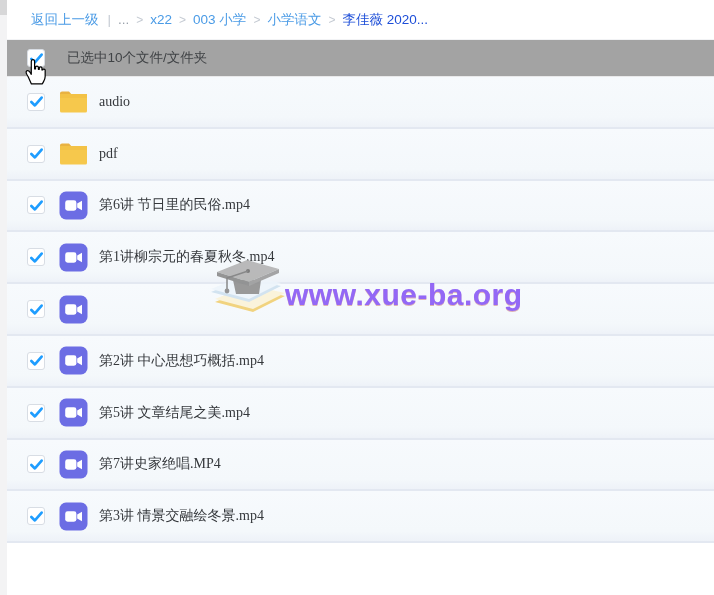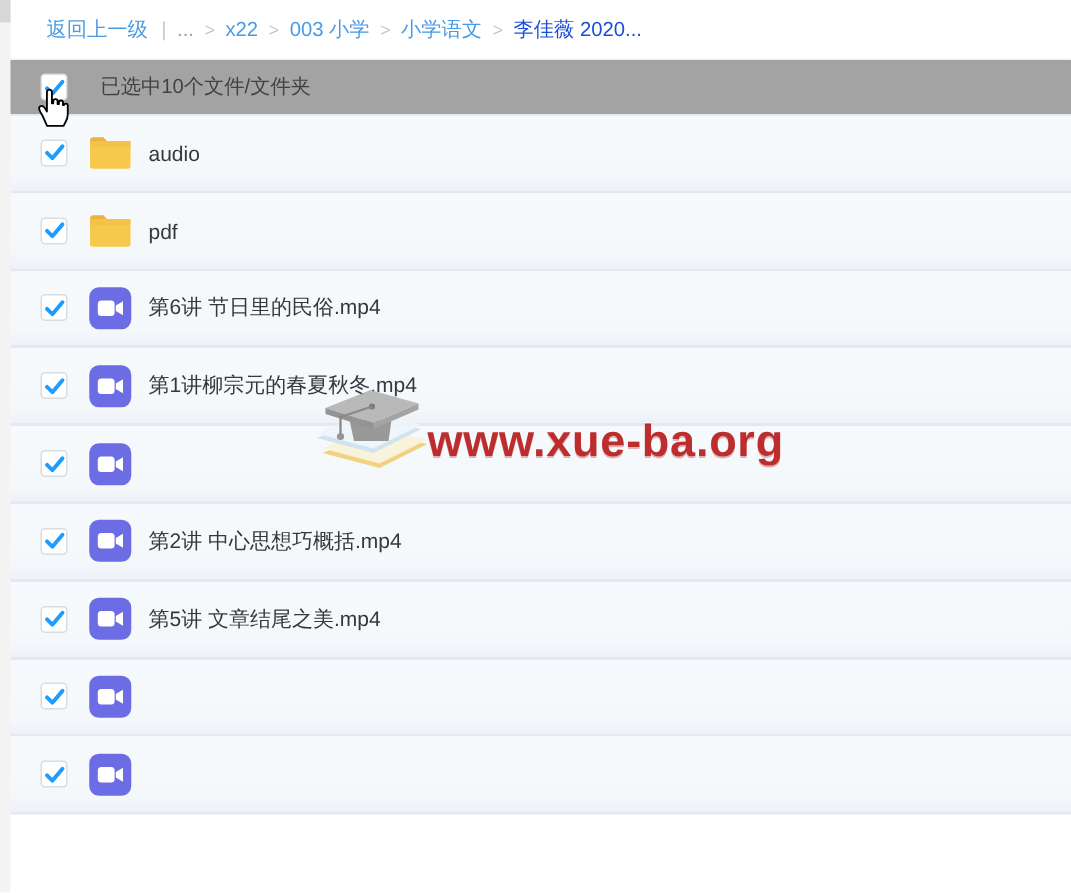--- a/index.html
+++ b/index.html
@@ -32,21 +32,21 @@
   
   .checkbox { width:18px; height:18px; background:#ffffff; border:1px solid #d8dde4;
     border-radius:3px; display:inline-flex; align-items:center; justify-content:center;
     margin-left:27px; flex:none; cursor:pointer; }
   .checkbox svg { width:15px; height:15px; overflow:visible; }
 
   
   .hand-cursor { position:absolute; left:21px; top:55px; z-index:60; pointer-events:none; }
 
   
-  .rows { position:relative; }
+  .rows { position:relative;font-family:Liberation Serif, serif; }
   .row { height:51.8px; display:flex; align-items:center;
     background:linear-gradient(180deg,#f7fafd 0%,#f4f8fb 80%,#eef2f8 100%);
     border-bottom:2px solid #e3e8f1; cursor:pointer; }
   .file-icon { width:30px; margin-left:13px; margin-right:11px; flex:none;
     display:flex; align-items:center; justify-content:center; }
   .file-name { font-size:14px; color:#35383c; }
 
   
   .watermark { position:absolute; left:203px; top:250px; z-index:50;
     display:flex; align-items:flex-start; pointer-events:none; }
@@ -218,47 +218,49 @@
       </svg>
     </span>
 
     <span class="file-icon icon-video">
       <svg width="29" height="29" viewBox="0 0 29 29">
         <rect x="0.5" y="0.5" width="28" height="28" rx="6.5" fill="#6c6de4"></rect>
         <rect x="6.2" y="9.3" width="11.2" height="10.4" rx="2.4" fill="#ffffff"></rect>
         <path d="M18.2 12.6 L23 9.8 L23 19.2 L18.2 16.4 Z" fill="#ffffff"></path>
       </svg>
     </span>
-  </div>
-
-  <div class="row">
-    <span class="checkbox">
-      <svg viewBox="0 0 16 16">
-        <path d="M2.5 8.5 L6.3 12.2 L13.5 3.8" stroke="#1e9dff" stroke-width="2.8" fill="none" stroke-linecap="round" stroke-linejoin="round"></path>
-      </svg>
-    </span>
-
-    <span class="file-icon icon-video">
-      <svg width="29" height="29" viewBox="0 0 29 29">
-        <rect x="0.5" y="0.5" width="28" height="28" rx="6.5" fill="#6c6de4"></rect>
-        <rect x="6.2" y="9.3" width="11.2" height="10.4" rx="2.4" fill="#ffffff"></rect>
-        <path d="M18.2 12.6 L23 9.8 L23 19.2 L18.2 16.4 Z" fill="#ffffff"></path>
-      </svg>
-    </span>
+    <span class="file-name">第7讲史家绝唱.MP4</span>
+  </div>
+
+  <div class="row">
+    <span class="checkbox">
+      <svg viewBox="0 0 16 16">
+        <path d="M2.5 8.5 L6.3 12.2 L13.5 3.8" stroke="#1e9dff" stroke-width="2.8" fill="none" stroke-linecap="round" stroke-linejoin="round"></path>
+      </svg>
+    </span>
+
+    <span class="file-icon icon-video">
+      <svg width="29" height="29" viewBox="0 0 29 29">
+        <rect x="0.5" y="0.5" width="28" height="28" rx="6.5" fill="#6c6de4"></rect>
+        <rect x="6.2" y="9.3" width="11.2" height="10.4" rx="2.4" fill="#ffffff"></rect>
+        <path d="M18.2 12.6 L23 9.8 L23 19.2 L18.2 16.4 Z" fill="#ffffff"></path>
+      </svg>
+    </span>
+    <span class="file-name">第3讲 情景交融绘冬景.mp4</span>
   </div>
 </div>
 
 <div class="watermark">
   <svg class="wm-logo" width="88" height="76" viewBox="0 0 88 76">
     <polygon points="12,52 50,62 82,46 46,38" fill="#f1cf72"></polygon>
     <polygon points="12,49 50,59 82,43 46,35" fill="#fbf3d8"></polygon>
     <polygon points="8,42 46,52 78,36 42,28" fill="#cfe1ef"></polygon>
     <polygon points="8,39 46,49 78,33 42,25" fill="#eef5fb"></polygon>
     <polygon points="30,30 58,30 56,44 33,44" fill="#8f8f8f"></polygon>
     <polygon points="14,22 46,32 76,19 44,10" fill="#b3b3b3"></polygon>
     <polygon points="14,22 46,32 46,36 14,26" fill="#8a8a8a"></polygon>
     <polygon points="76,19 46,32 46,36 76,23" fill="#9c9c9c"></polygon>
     <circle cx="45" cy="21" r="2" fill="#6e6e6e"></circle>
     <path d="M45 21 L24 28 L24 40" stroke="#7d7d7d" stroke-width="1.5" fill="none"></path>
     <circle cx="24" cy="41" r="2.4" fill="#8a8a8a"></circle>
   </svg>
-  <span class="wm-text" style="color: #b91c1c;">www.xue-ba.org</span>
+  <span class="wm-text" style="color: #8b5cf6;">www.xue-ba.org</span>
 </div>
 
 </body></html>

